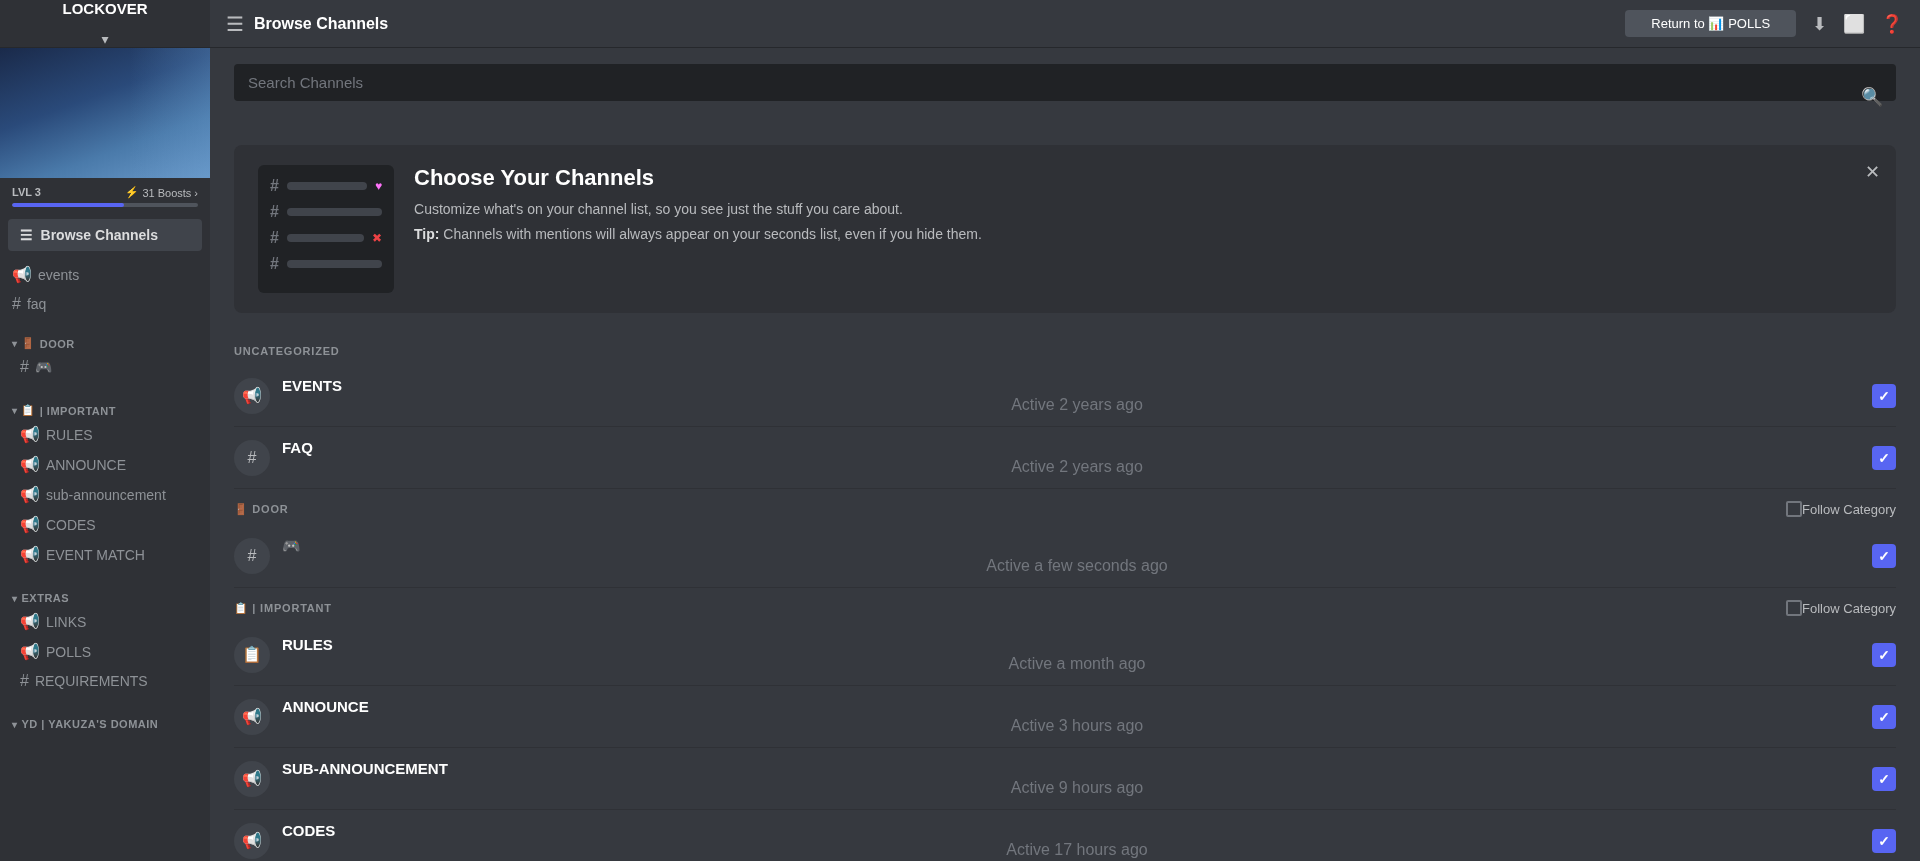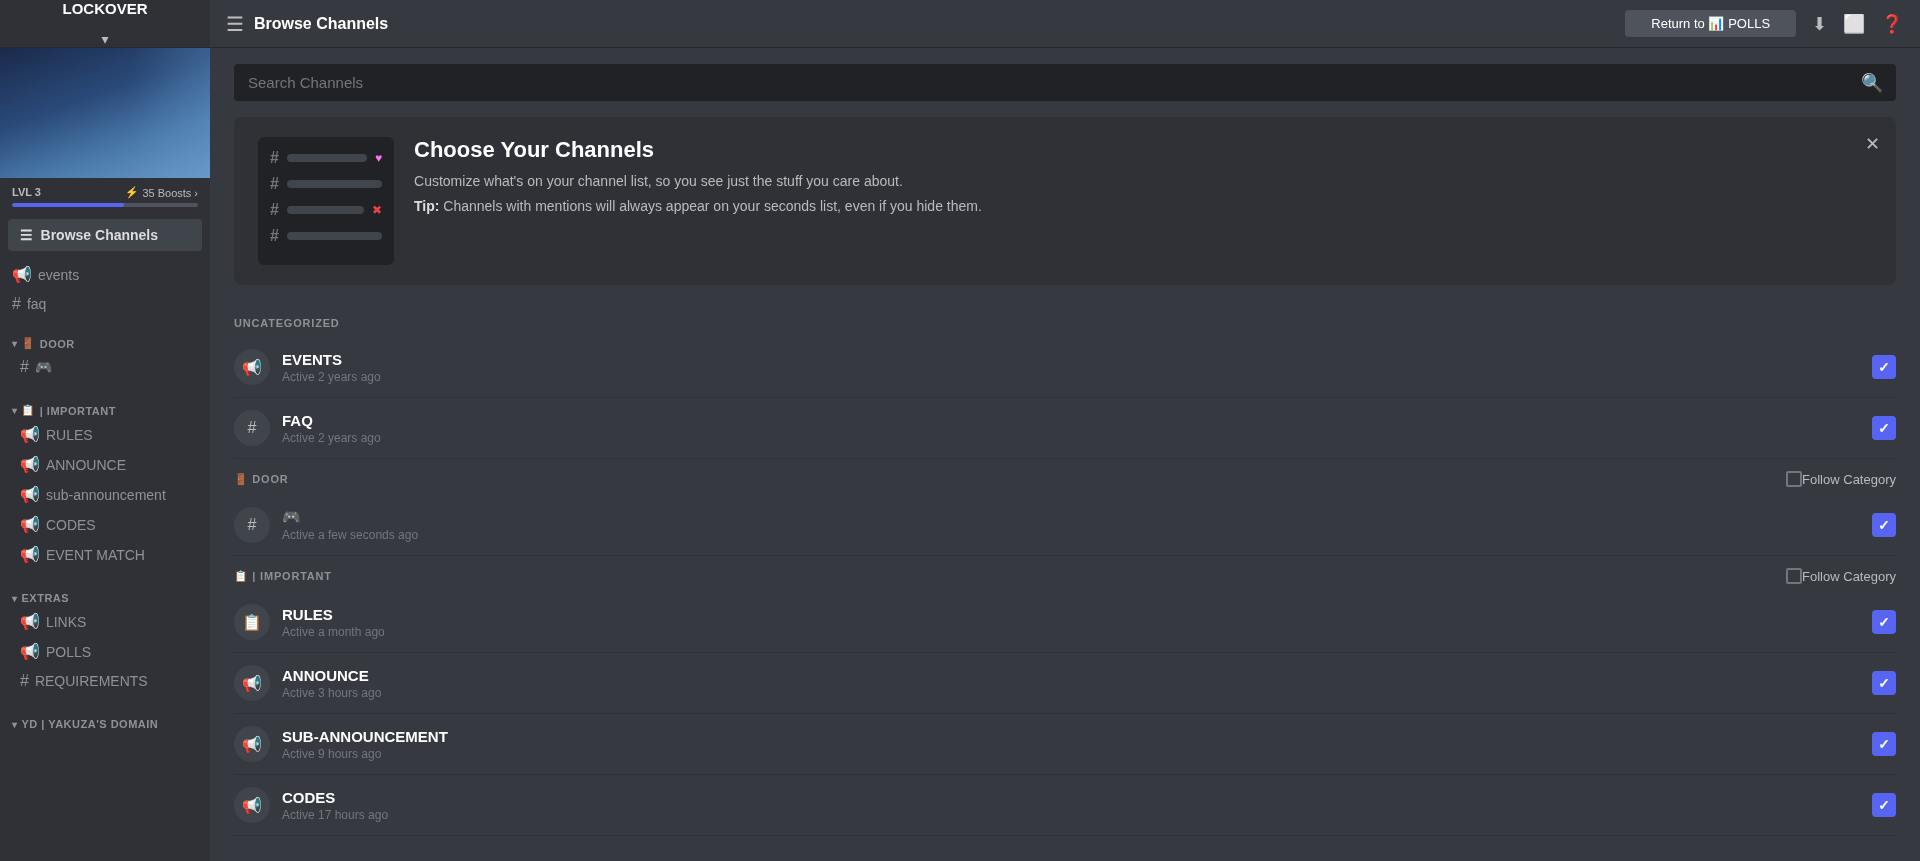--- a/index.html
+++ b/index.html
@@ -235,21 +235,21 @@
 
     .search-bar {
       background: #202225;
       border: none;
       border-radius: 4px;
       padding: 10px 32px 10px 14px;
       color: #dcddde;
       font-size: 15px;
       width: 100%;
       outline: none;
-      margin-bottom: 0;
+      margin-bottom: 28px;
     }
 
     .search-bar::placeholder {
       color: #72767d;
     }
 
     .search-wrapper {
       position: relative;
       margin-bottom: 16px;
     }
@@ -404,23 +404,24 @@
     }
 
     .channel-row-name {
       font-weight: 600;
       color: #fff;
       font-size: 15px;
       text-transform: uppercase;
     }
 
     .channel-row-activity {
-      font-size: 12px;
+      font-size: 16px;
       color: #72767d;
       margin-top: 2px;
+      text-align: center;
     }
 
     .channel-checkbox {
       width: 24px;
       height: 24px;
       background: #5865f2;
       border-radius: 4px;
       display: flex;
       align-items: center;
       justify-content: center;
@@ -453,21 +454,21 @@
 
       <div style="position:absolute;bottom:0;right:0;width:80px;height:100%;background:linear-gradient(to left,rgba(100,150,200,0.3),transparent);"></div>
     </div>
   </div>
 
   <div class="level-bar-container">
     <div class="level-row">
       <span class="level-text">LVL 3</span>
       <span class="boosts-text">
         <span>⚡</span>
-        <span>35 Boosts</span>
+        <span>31 Boosts</span>
         <span>›</span>
       </span>
     </div>
     <div class="level-bar">
       <div class="level-bar-fill" style="width:60%;"></div>
     </div>
   </div>
 
   <div class="browse-channels-btn">
     <span>☰</span>

